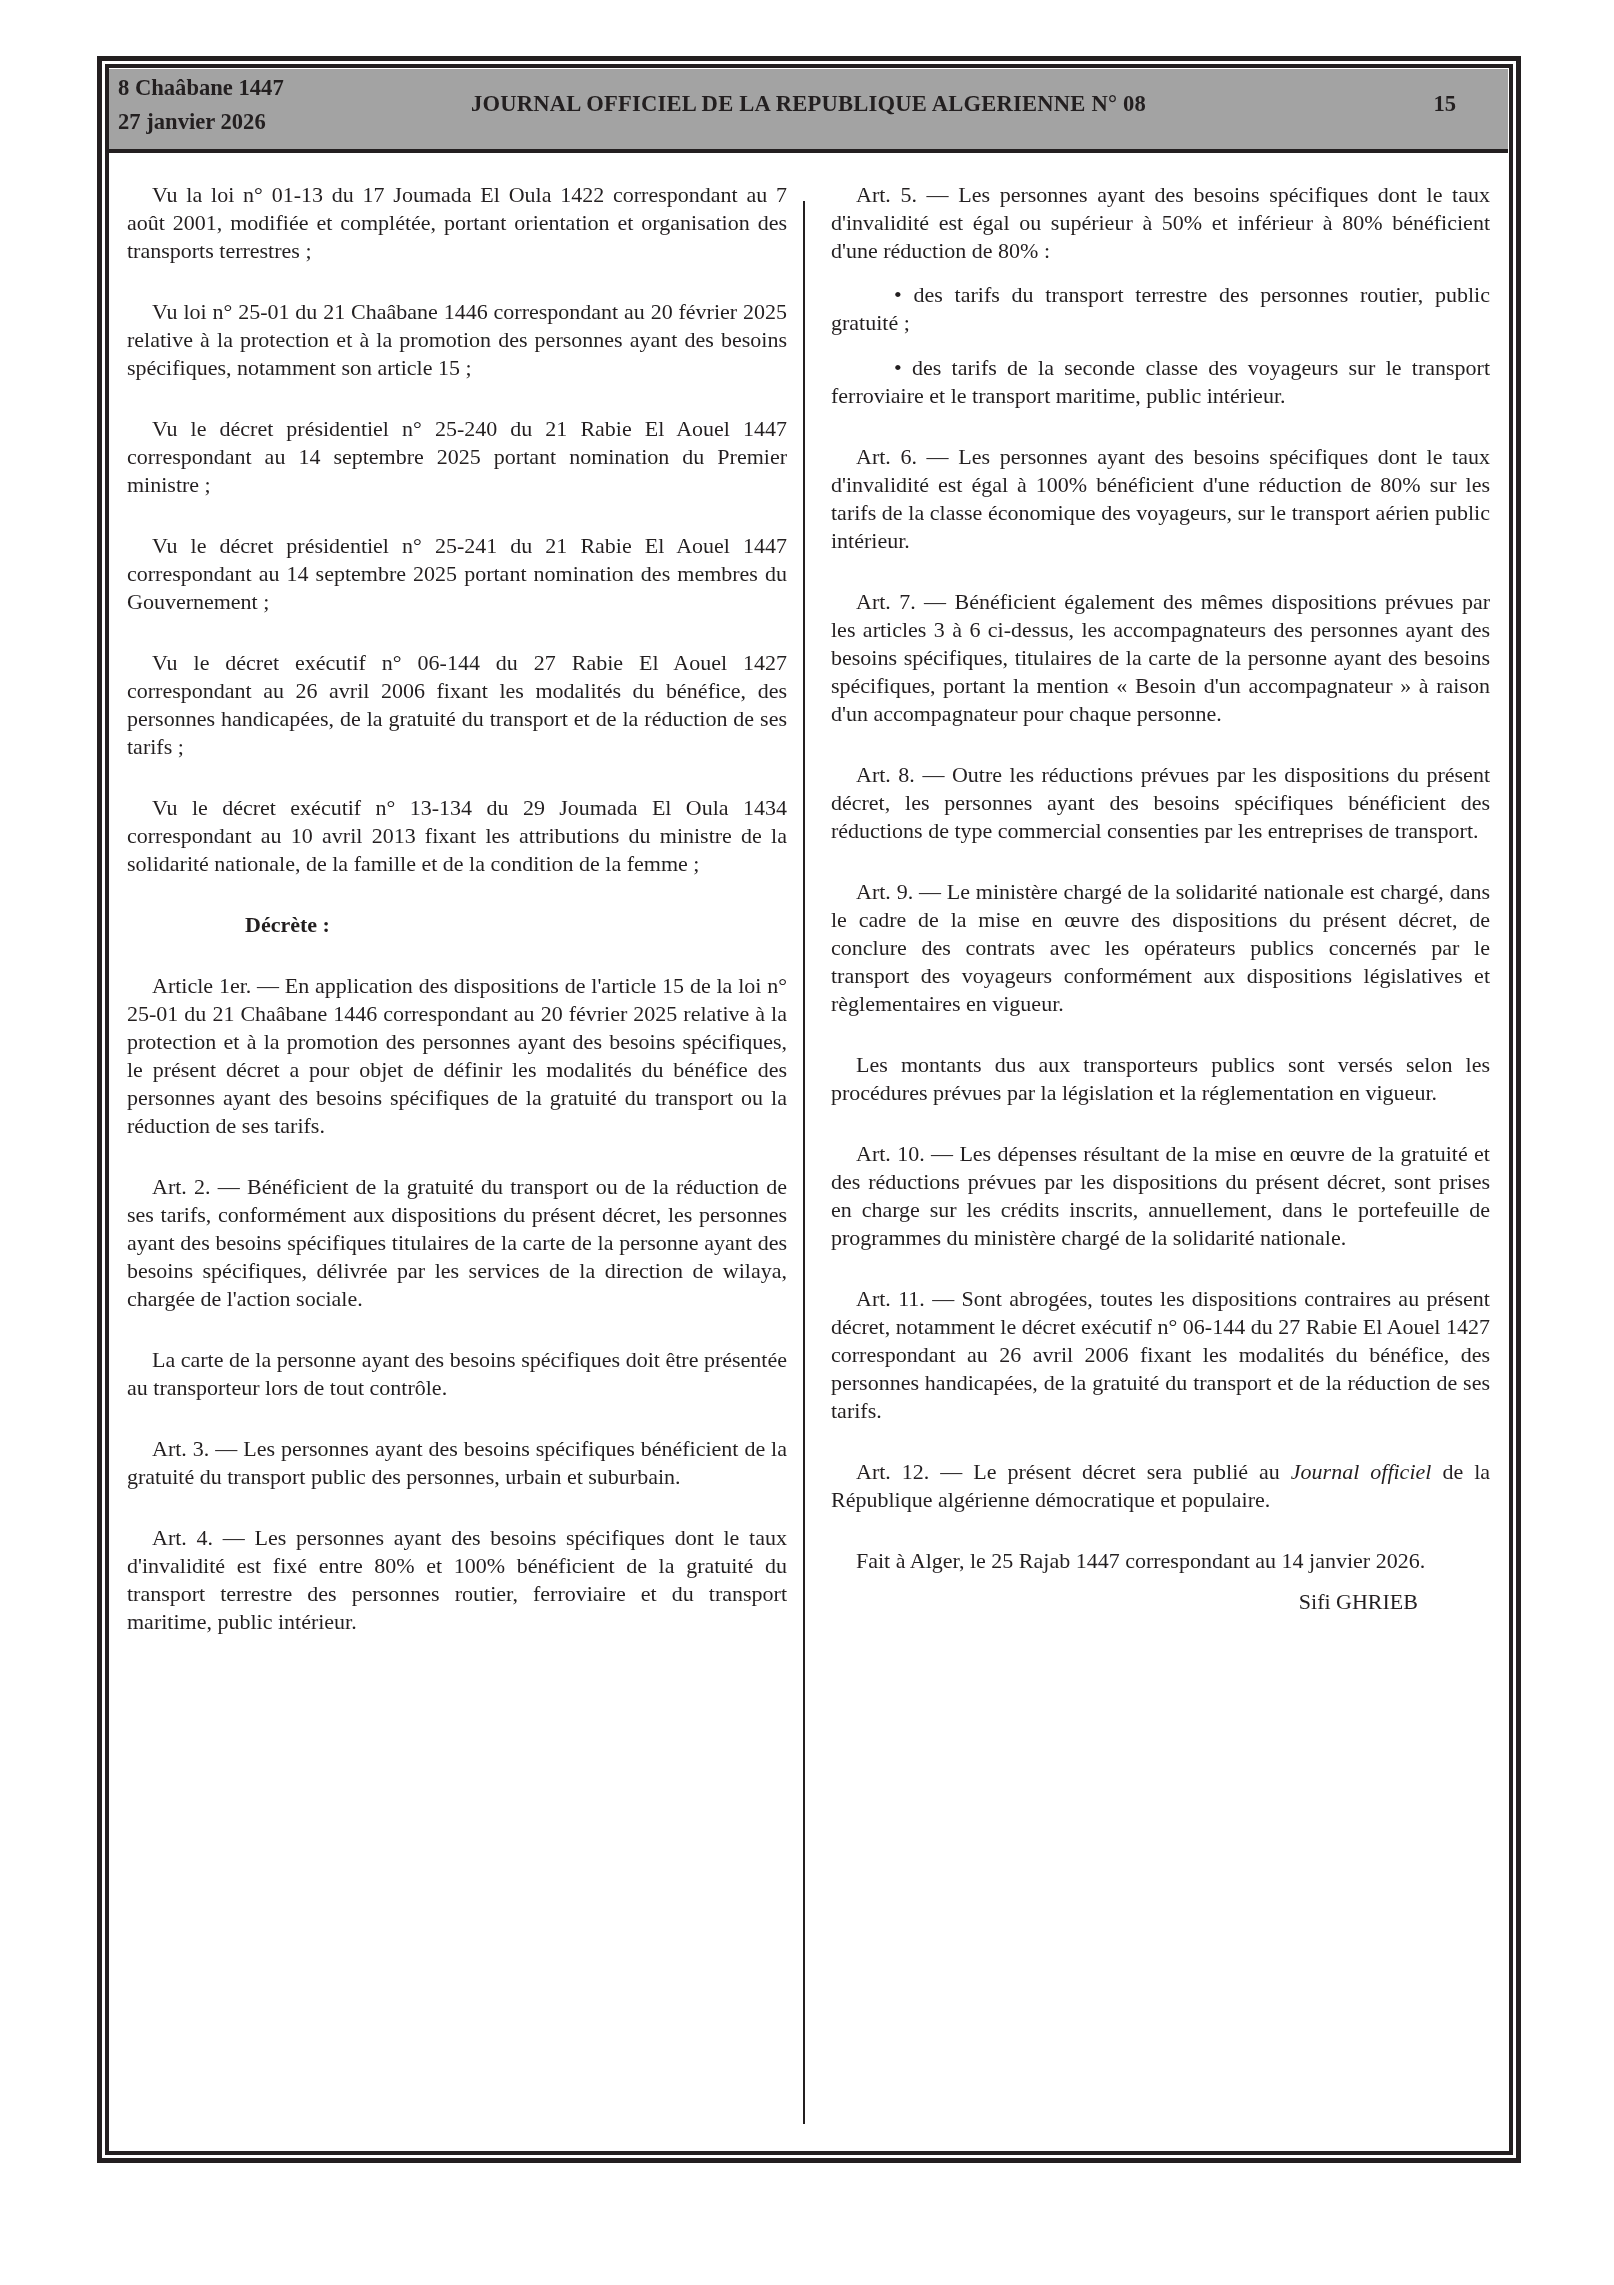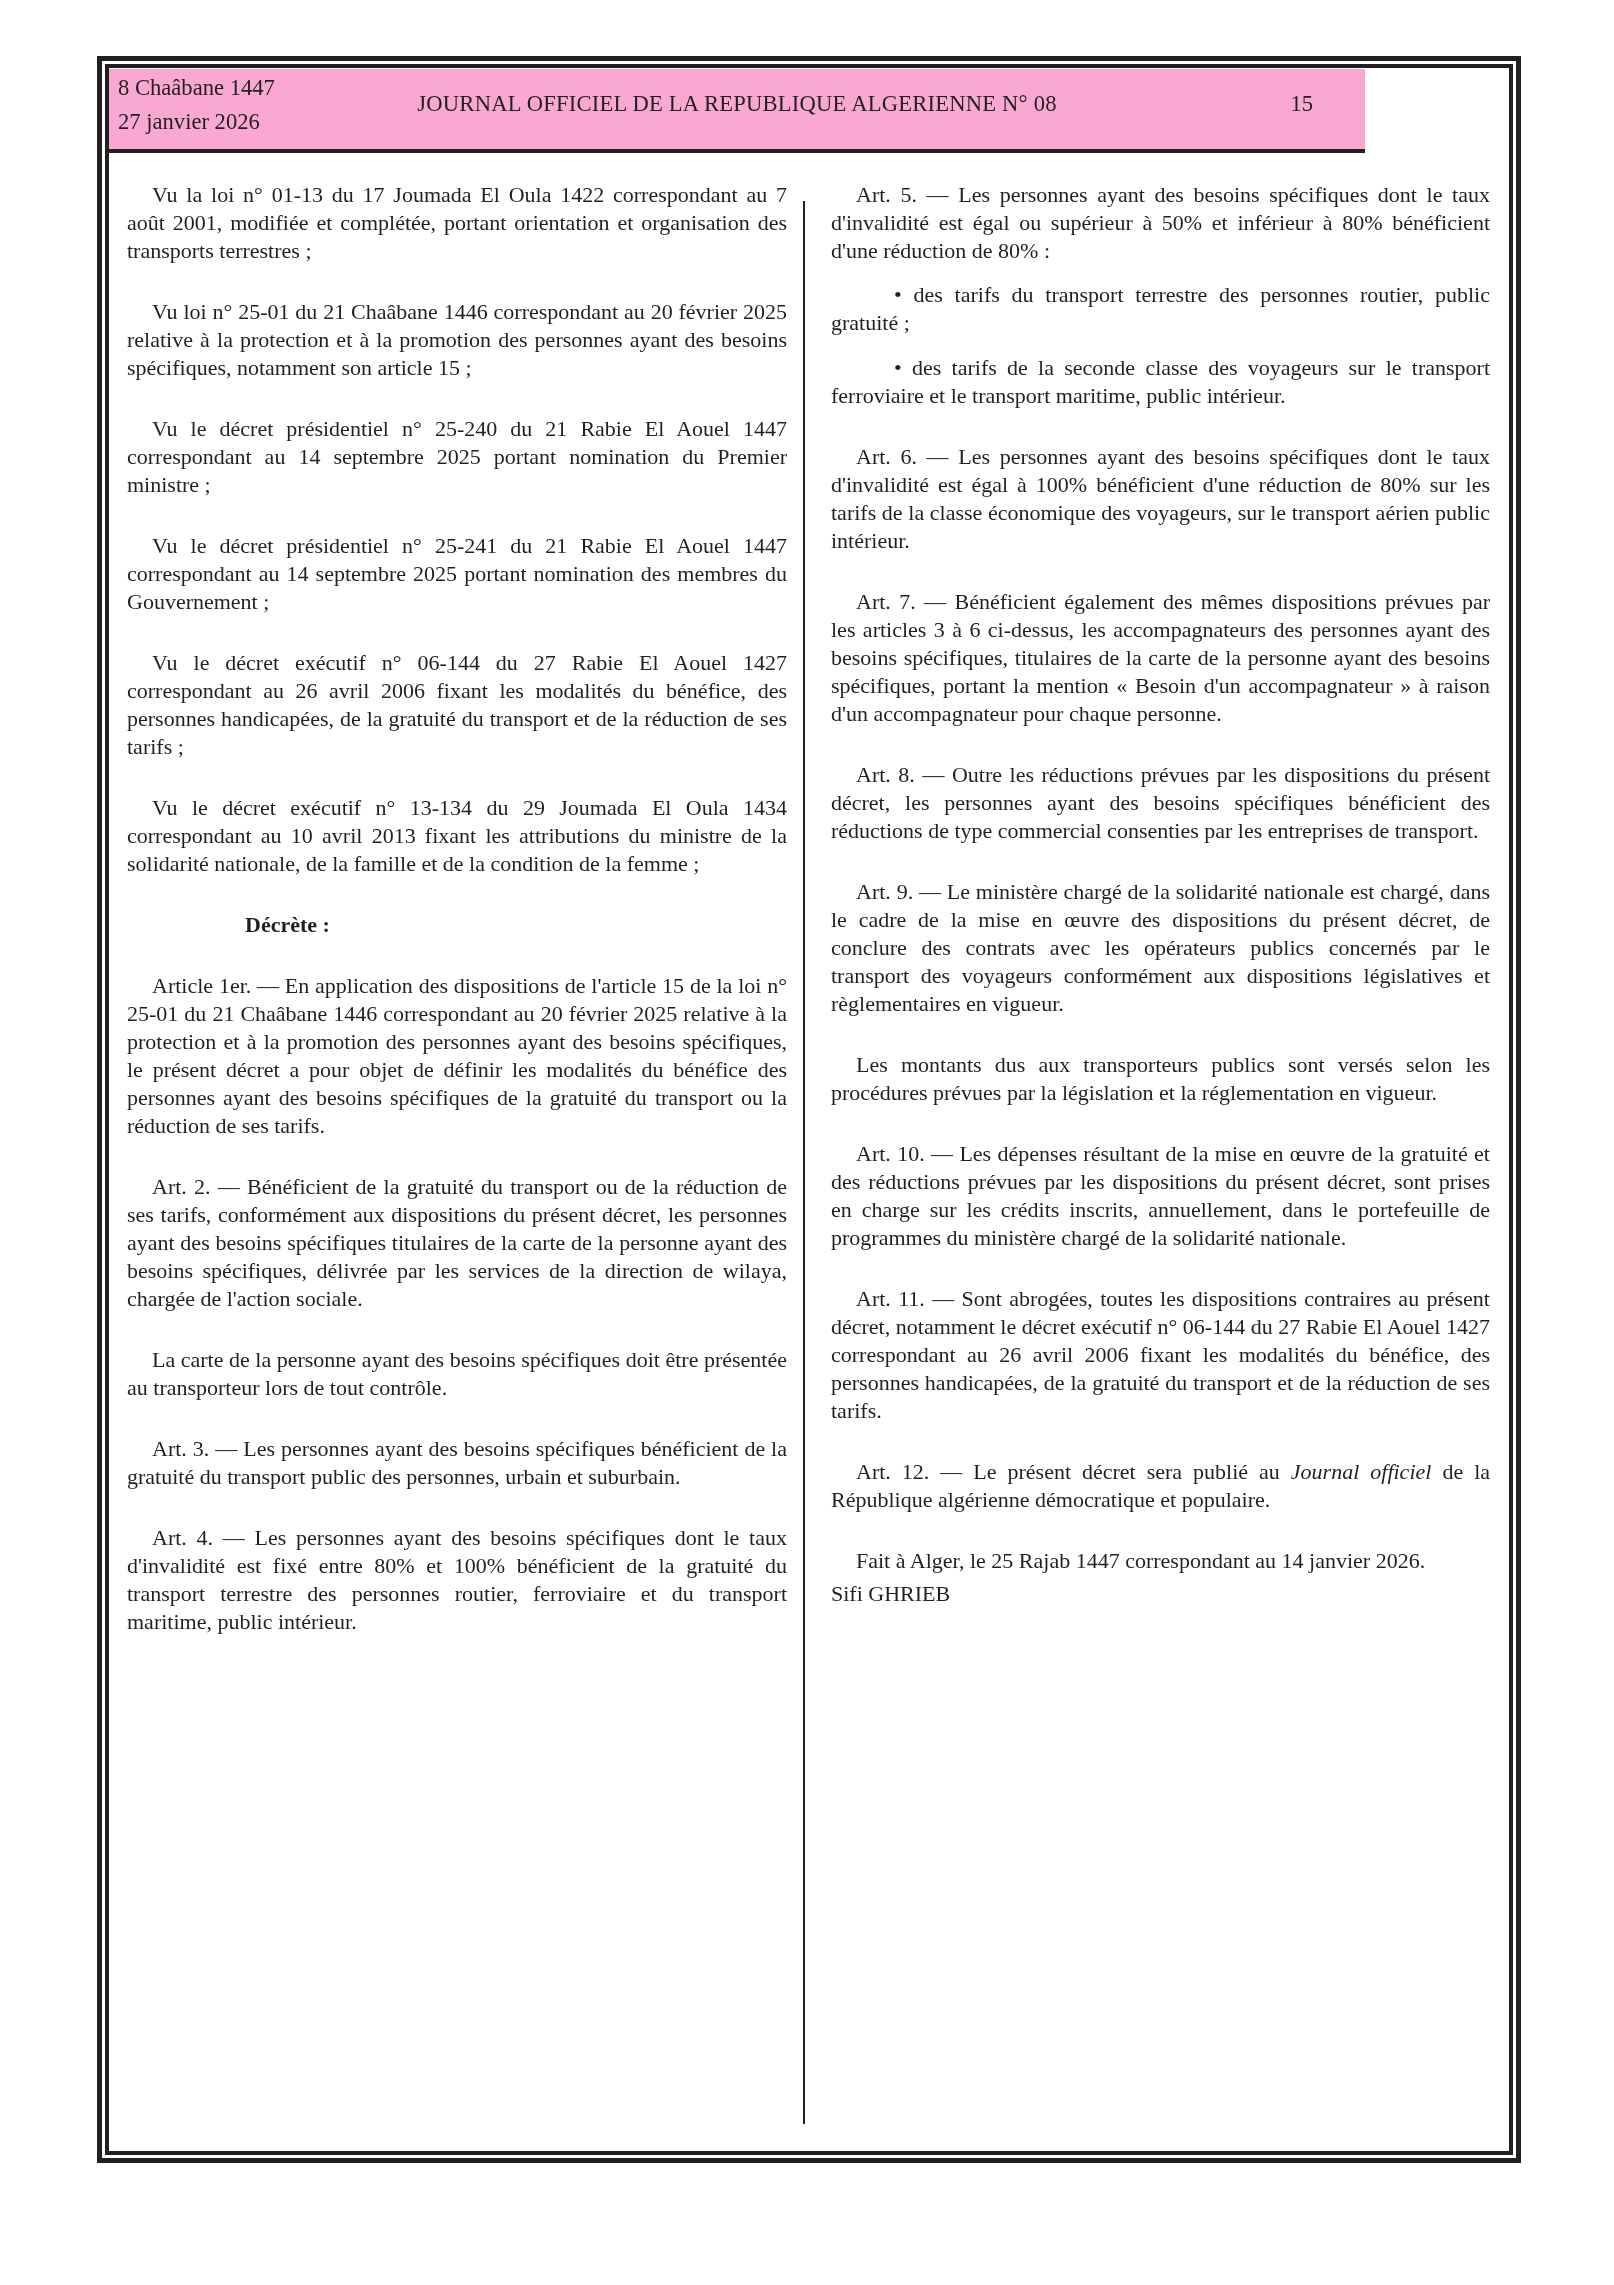--- a/index.html
+++ b/index.html
@@ -6,40 +6,40 @@
   body { width: 1615px; height: 2285px; position: relative; overflow: hidden; }
   .frame-outer {
     position: absolute; left: 97px; top: 56px; width: 1424px; height: 2107px;
     border: 5.4px solid #231f20; box-sizing: border-box;
   }
   .frame-inner {
     position: absolute; left: 105px; top: 64px; width: 1408px; height: 2091px;
     border: 4.5px solid #231f20; box-sizing: border-box;
   }
   .header {
-    position: absolute; left: 109px; top: 69px; width: 1256px; height: 80px;
-    background: #f9a8d4; border-bottom: 4.5px solid #231f20; box-sizing: content-box;
-    font-family: "Liberation Serif", serif; font-weight: normal; color: #231f20;
+    position: absolute; left: 109px; top: 69px; width: 1399px; height: 80px;
+    background: #a3a3a3; border-bottom: 4.5px solid #231f20; box-sizing: content-box;
+    font-family: "Liberation Serif", serif; font-weight: bold; color: #231f20;
   }
   .hdr-date { position: absolute; left: 9px; top: 1.8px; font-size: 22.6px; line-height: 34px; }
   .hdr-title { position: absolute; left: 0; right: 0; top: 22px; text-align: center; font-size: 22.6px; letter-spacing: 0.2px; }
   .hdr-page { position: absolute; right: 52px; top: 22px; font-size: 22.6px; }
   .col-divider {
     position: absolute; left: 803px; top: 201px; width: 1.8px; height: 1923px; background: #231f20;
   }
   .col {
     position: absolute; top: 181px;
     font-family: "Liberation Serif", serif; font-size: 22px; line-height: 28px; color: #231f20;
   }
   .col.left { left: 127px; width: 660px; }
   .col.right { left: 831px; width: 659px; }
   .para { margin: 0 0 33px 0; text-align: justify; text-indent: 25px; }
   .para.bullet { text-indent: 63px; margin-bottom: 16.3px; }
   .decrete { margin: 0 0 33px 0; padding-left: 118px; font-weight: bold; }
-  .sig { text-align: left; padding-right: 72px; margin-top: 5px; }
+  .sig { text-align: right; padding-right: 72px; margin-top: 13px; }
   .italic { font-style: italic; }
 </style>
 </head>
 <body>
 
 <div class="frame-outer"></div>
 <div class="frame-inner"></div>
 
 <div class="header">
   <div class="hdr-date">

